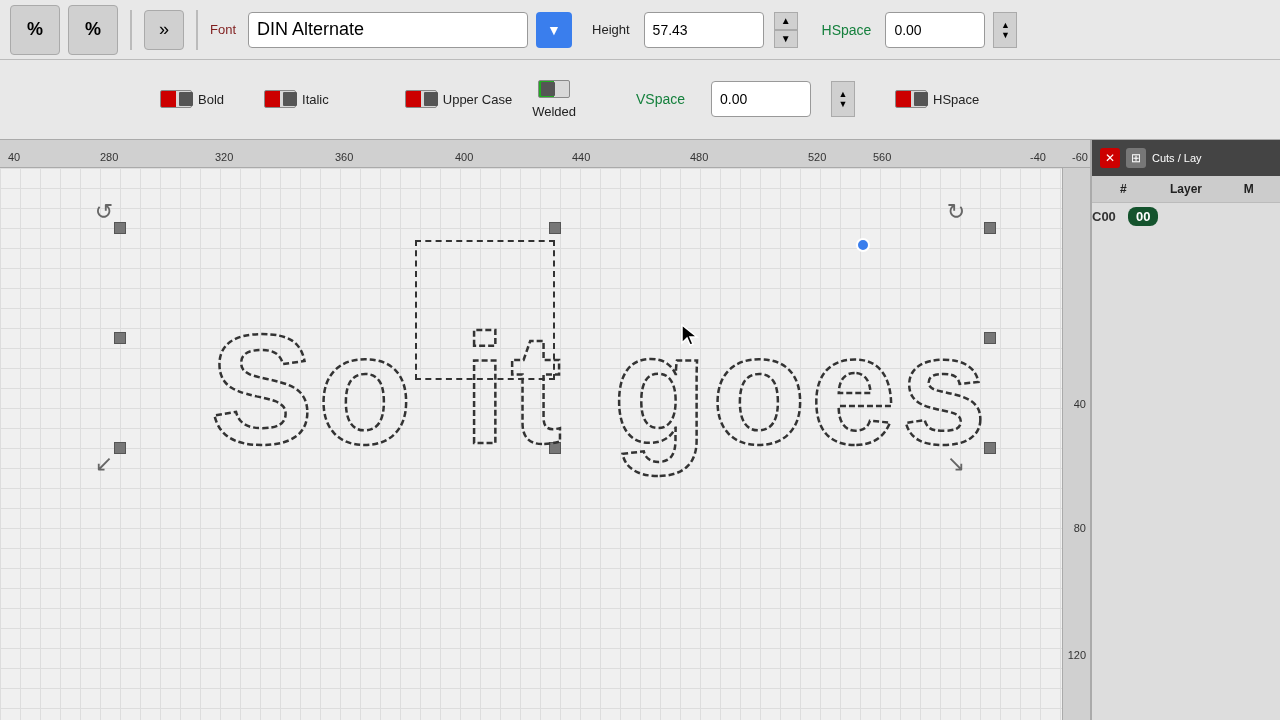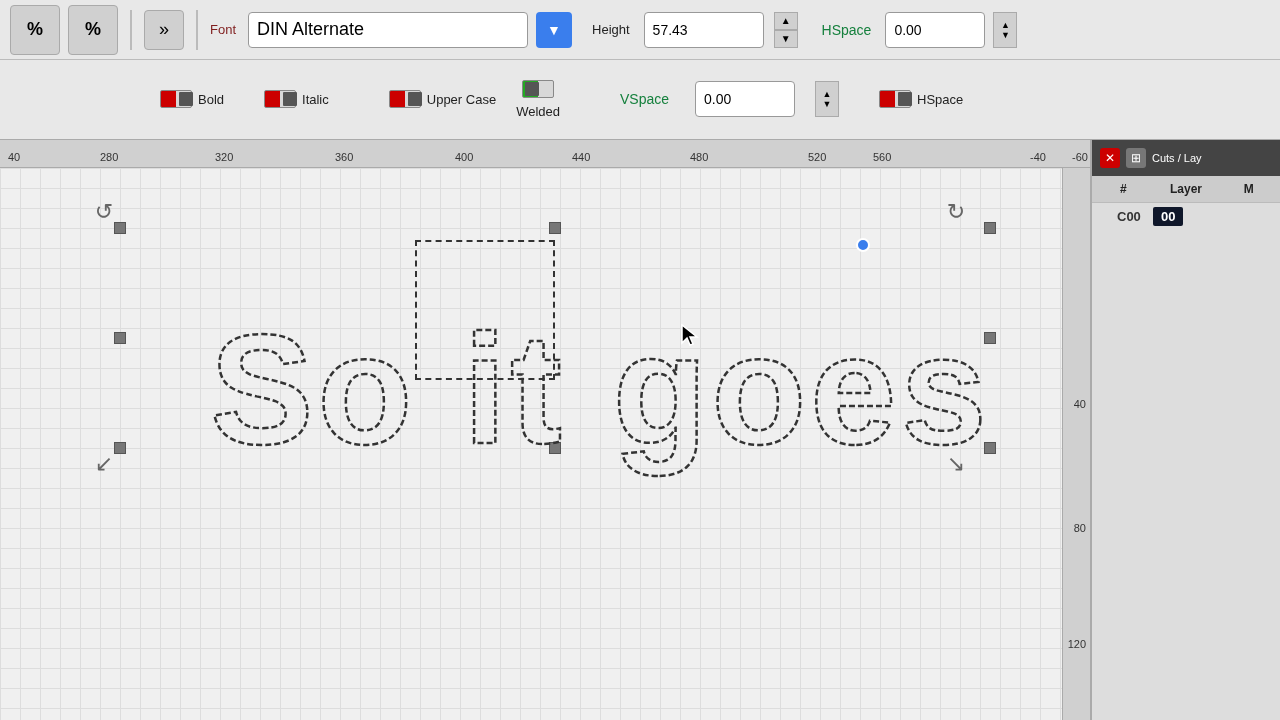--- a/index.html
+++ b/index.html
@@ -147,26 +147,26 @@
     .panel-icon {
       width: 20px; height: 20px; background: #777; border-radius: 3px;
       display: flex; align-items: center; justify-content: center; font-size: 12px; color: white;
     }
     .panel-title { font-size: 11px; color: white; font-weight: 500; }
     #panel-cols {
       display: flex; border-bottom: 1px solid #bbb; background: #ccc;
     }
     .panel-col { flex: 1; padding: 6px 4px; font-size: 12px; font-weight: 600; color: #222; text-align: center; }
     #panel-row {
-      display: flex; align-items: center; padding: 4px 25px; gap: 6px;
+      display: flex; align-items: center; padding: 4px 0; gap: 6px;
     }
     .layer-num { font-size: 13px; font-weight: 700; color: #333; min-width: 30px; }
     .layer-badge {
-      background: #0f172a; color: white; font-size: 13px; font-weight: 700;
-      padding: 2px 8px; border-radius: 2px;
+      background: #14532d; color: white; font-size: 13px; font-weight: 700;
+      padding: 2px 8px; border-radius: 8px;
     }
 
     
     #svg-text {
       position: absolute; top: 50px; left: 80px;
     }
   </style>
 </head>
 <body>
 
@@ -221,21 +221,21 @@
       <span class="checkbox-label">Bold</span>
     </div>
 
     <div class="checkbox-group" style="margin-left:20px;">
       <div class="checkbox-toggle off">
         <div class="cb-dot"></div>
       </div>
       <span class="checkbox-label">Italic</span>
     </div>
 
-    <div class="checkbox-group" style="margin-left:40px;">
+    <div class="checkbox-group" style="margin-left:56px;">
       <div class="checkbox-toggle off">
         <div class="cb-dot"></div>
       </div>
       <span class="checkbox-label">Upper Case</span>
     </div>
 
     <div class="checkbox-group" style="flex-direction:column;">
       <div class="checkbox-toggle on">
         <div class="cb-dot" style="left:0;"></div>
       </div>
@@ -300,21 +300,21 @@
     <span class="layer-badge">00</span>
   </div>
 </div>
 
 <div id="canvas-area">
   <div id="grid-canvas"></div>
 
   <div id="right-ruler">
     <span class="right-ruler-mark" style="top:230px;">40</span>
     <span class="right-ruler-mark" style="top:354px;">80</span>
-    <span class="right-ruler-mark" style="top:470px;">120</span>
+    <span class="right-ruler-mark" style="top:481px;">120</span>
   </div>
 
   <div id="text-container">
 
     <div class="rotate-handle" style="position:absolute;top:-30px;left:-30px;font-size:22px;color:#666;">↺</div>
     <div class="rotate-handle" style="position:absolute;top:-30px;right:20px;font-size:22px;color:#666;">↻</div>
     <div class="rotate-handle" style="position:absolute;bottom:-30px;left:-30px;font-size:22px;color:#666;">↙</div>
     <div class="rotate-handle" style="position:absolute;bottom:-30px;right:20px;font-size:22px;color:#666;">↘</div>
 
     <div class="handle-corner" style="position:absolute;top:-6px;left:-6px;"></div>

